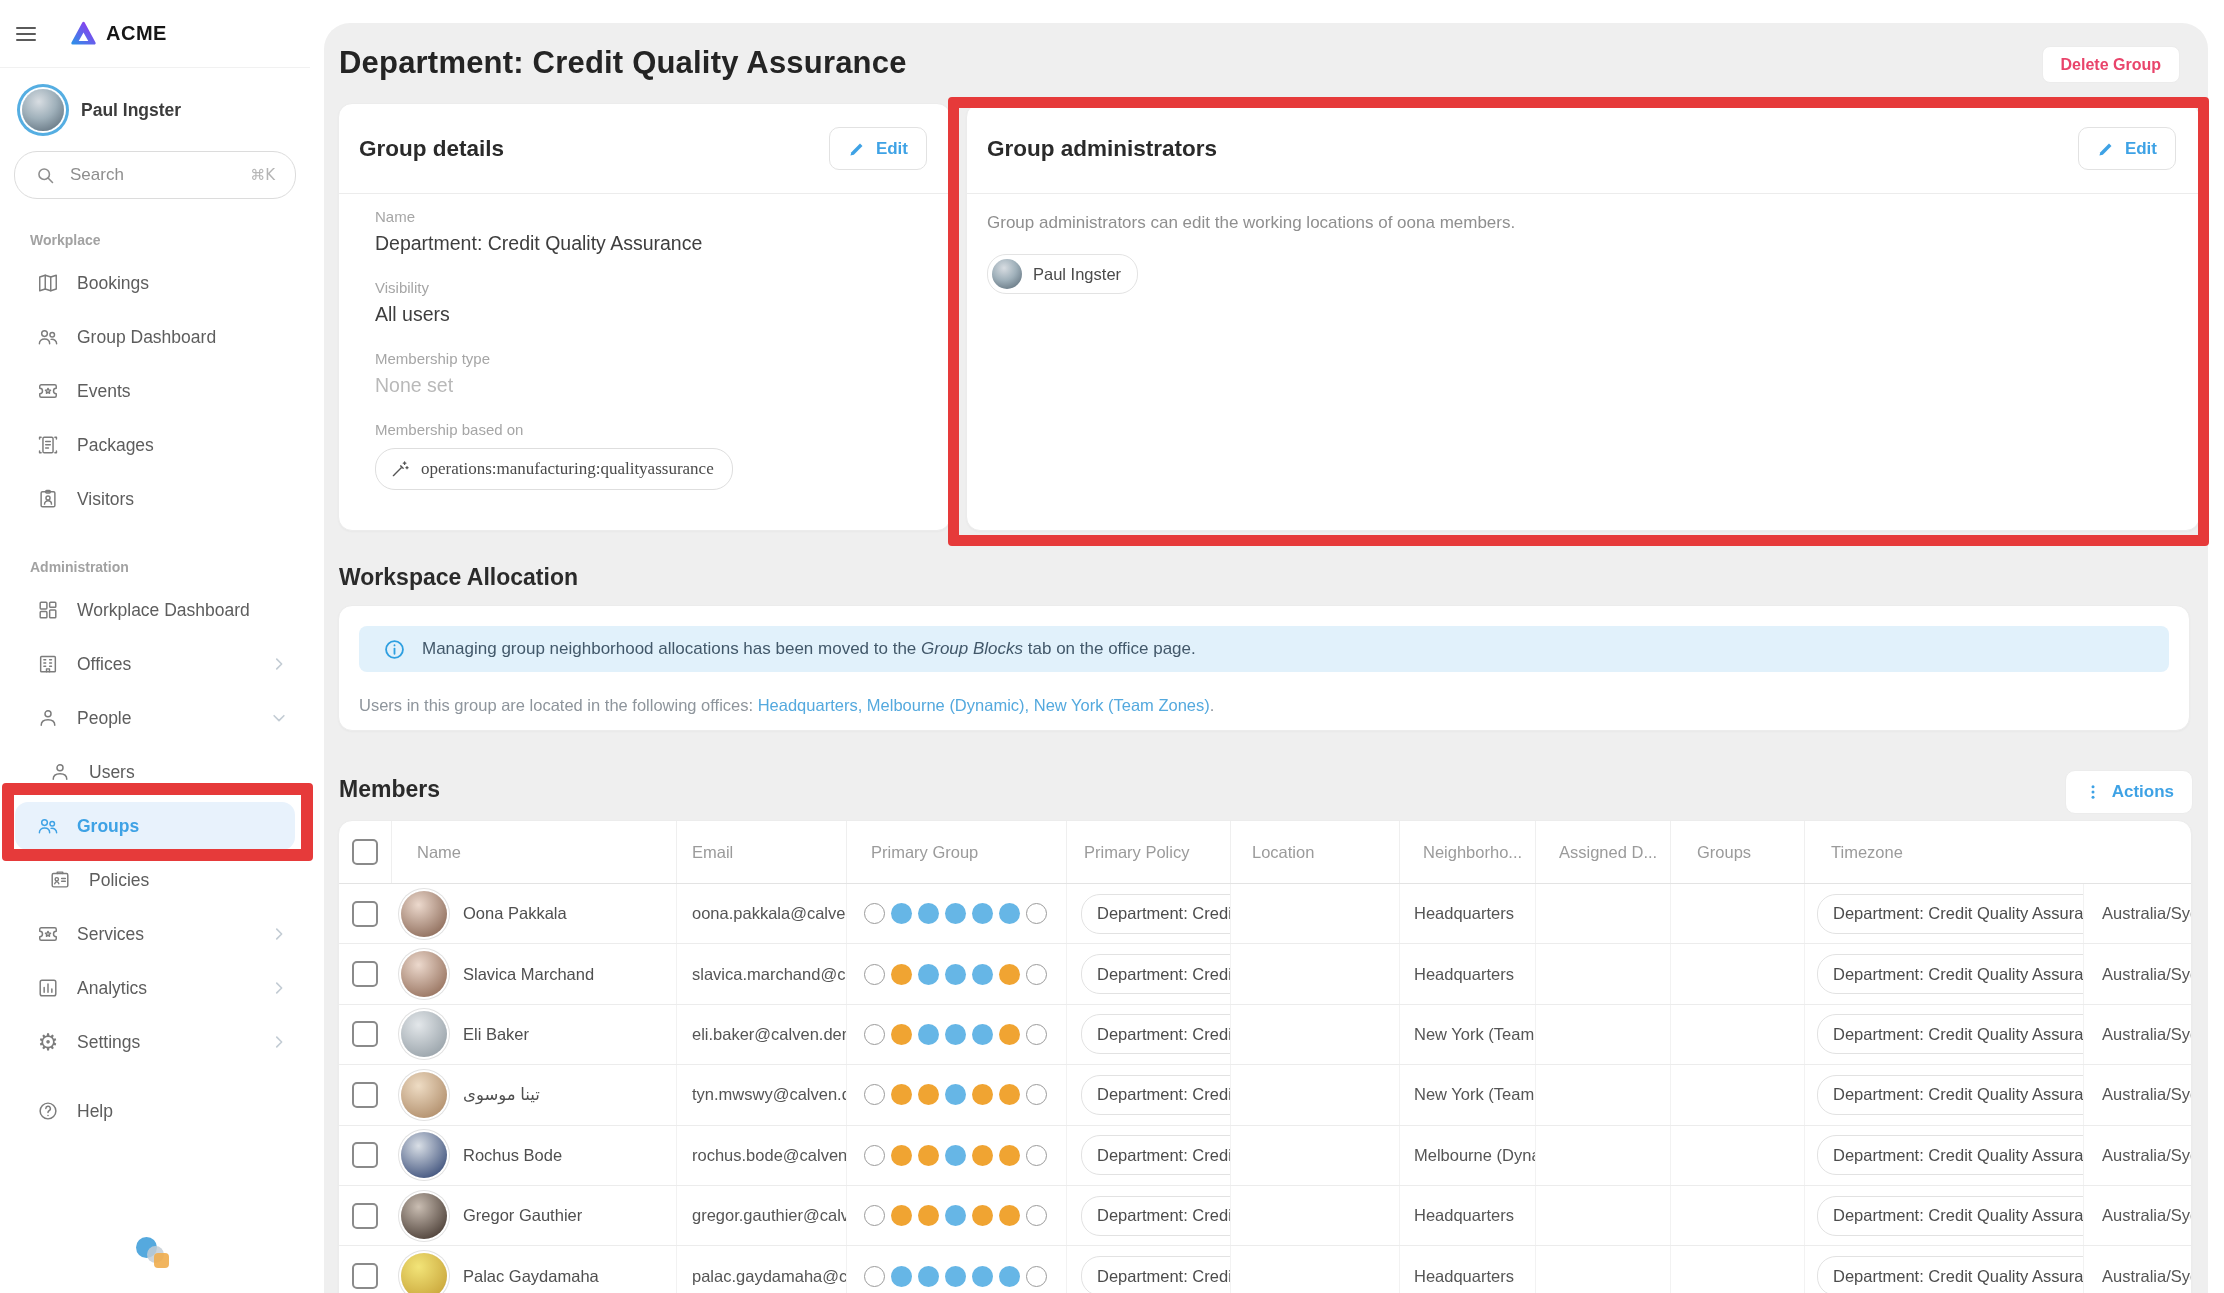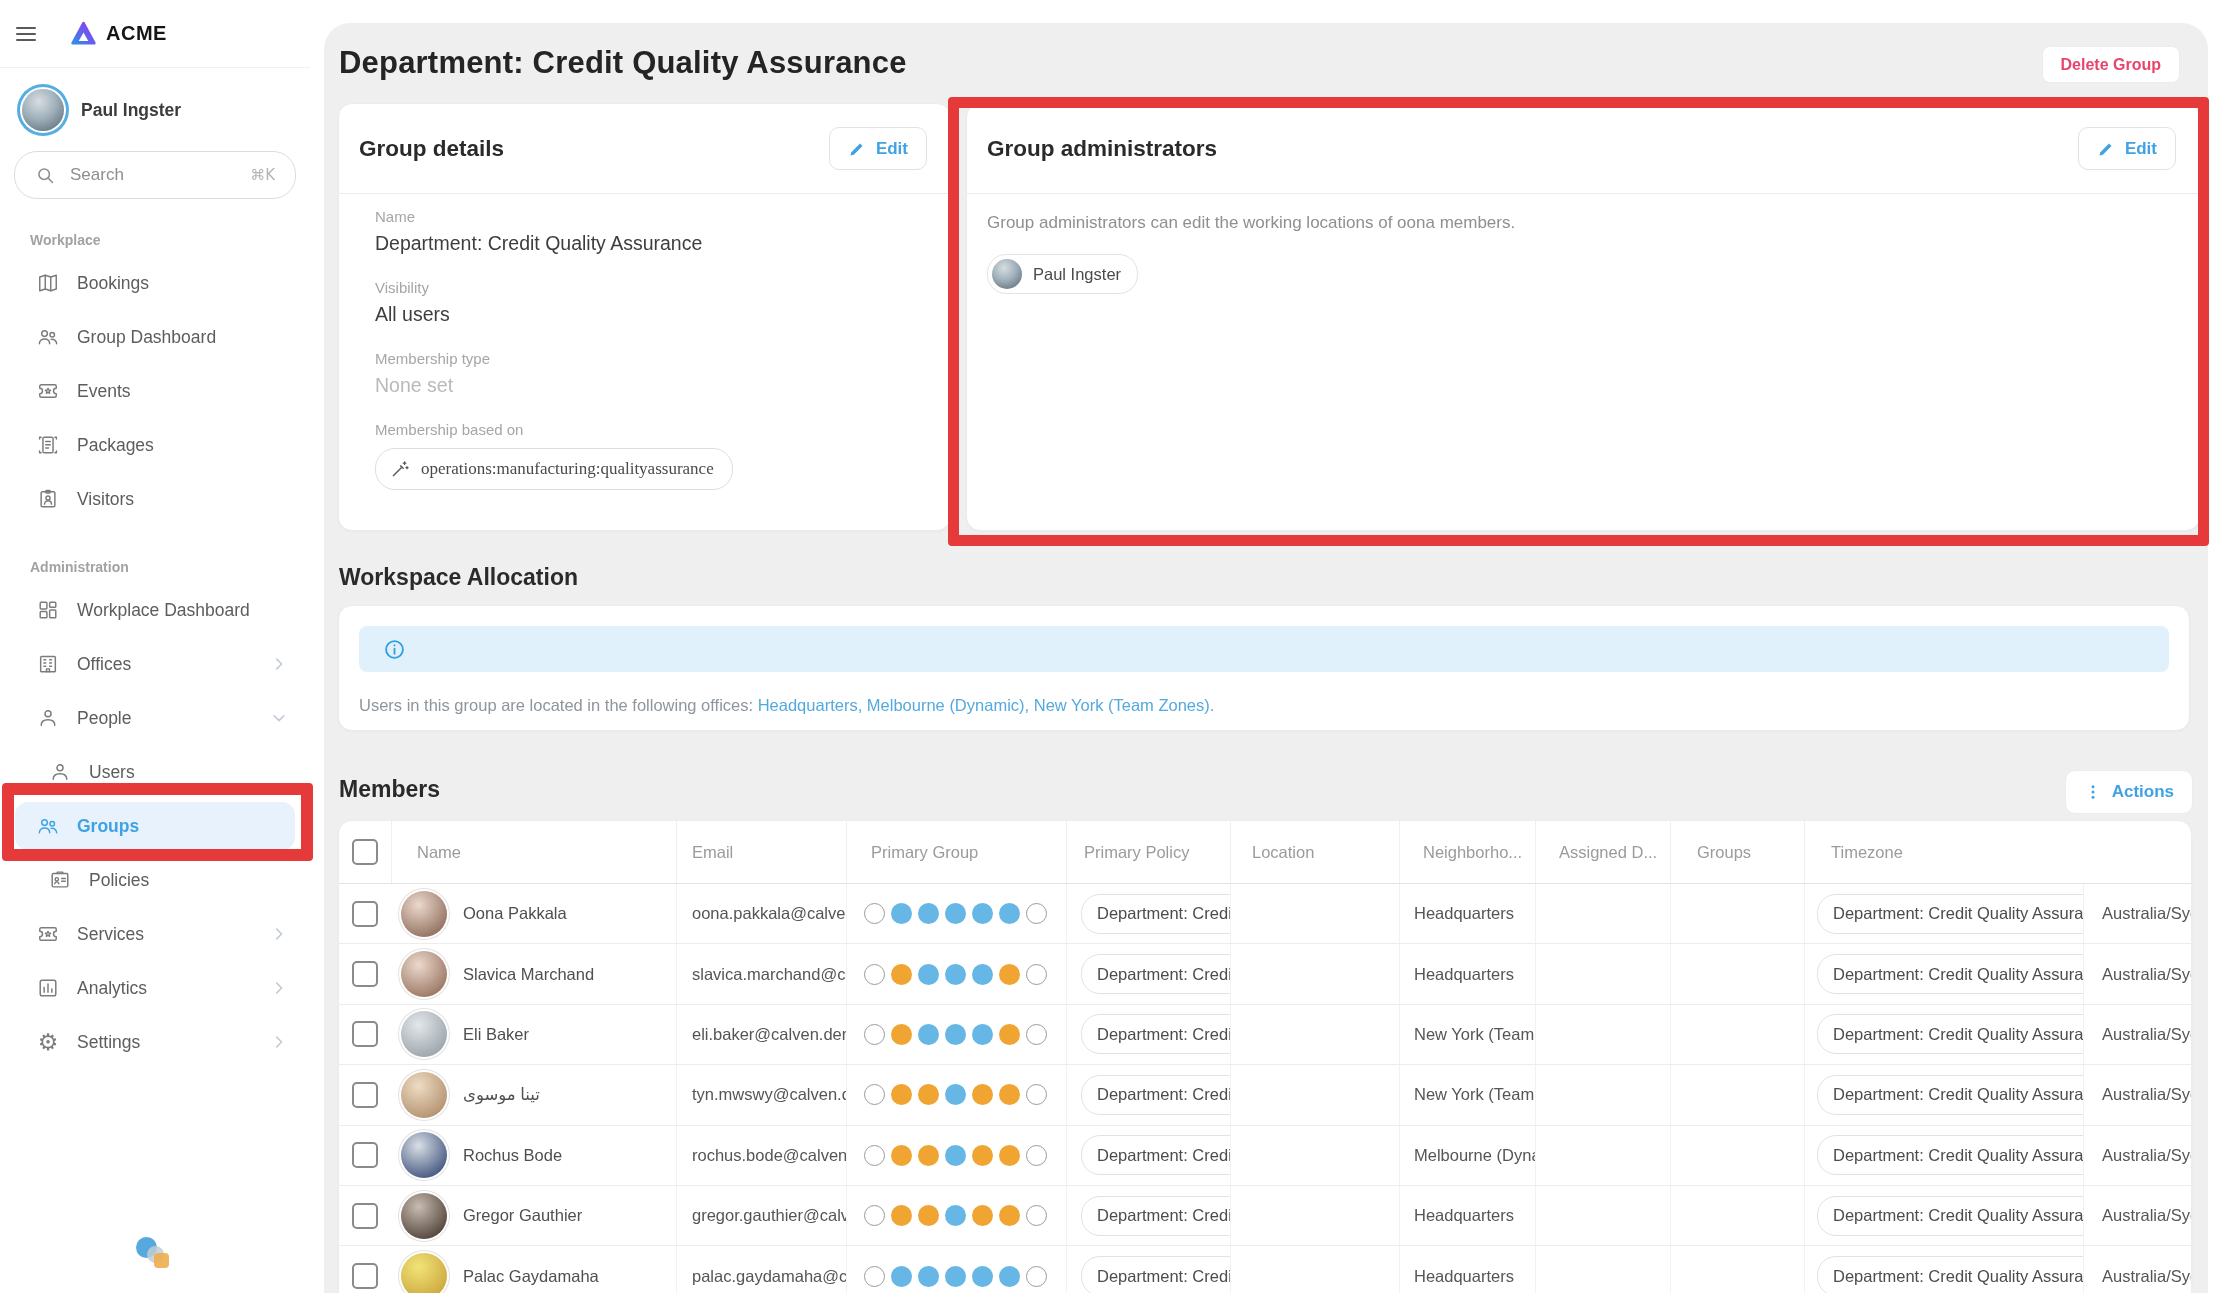--- a/index.html
+++ b/index.html
@@ -330,20 +330,30 @@
           <span class="nav-ic">
             <span class="gearglyph">⚙</span>
           </span>
           <span class="nav-lb">Settings</span>
           <span class="chev">
             <svg width="18" height="18" viewBox="0 0 24 24" fill="none" stroke="currentColor" stroke-width="2.2" stroke-linecap="round" stroke-linejoin="round">
               <path d="M9 5.5 L15.5 12 L9 18.5"></path>
             </svg>
           </span>
         </div>
+        <div class="nav-item" style="margin-top: 15px;">
+          <span class="nav-ic">
+            <svg width="22" height="22" viewBox="0 0 24 24" fill="none" stroke="currentColor" stroke-width="1.6" stroke-linecap="round" stroke-linejoin="round">
+              <circle cx="12" cy="12" r="8.6"></circle>
+              <path d="M9.6 9.3 a2.5 2.5 0 1 1 3.5 2.4 c-.9.4-1.1 1-1.1 2"></path>
+              <path d="M12 16.9 v.1"></path>
+            </svg>
+          </span>
+          <span class="nav-lb">Help</span>
+        </div>
       </nav>
 
     <div class="brand-mark">
         <i class="b1"></i>
         <i class="b2"></i>
         <i class="b3"></i>
       </div>
     <div class="annotation-box one"></div>
   </aside>
 
@@ -421,20 +431,21 @@
     <h2 class="ws-title">Workspace Allocation</h2>
     <section class="card ws-card">
       <div class="info-banner">
         <span class="i-ic">
           <svg width="23" height="23" viewBox="0 0 24 24" fill="none" stroke="#2e9fe0" stroke-width="1.9" stroke-linecap="round">
             <circle cx="12" cy="12" r="8.8"></circle>
               <path d="M12 11 v5.4"></path>
               <path d="M12 7.6 v.1"></path>
           </svg>
         </span>
+        <p><span>Managing group neighborhood allocations has been moved to the </span><i>Group Blocks</i><span> tab on the office page.</span></p>
       </div>
       <p class="offices-line"><span>Users in this group are located in the following offices: </span><span id="officeLinks"><a>Headquarters</a><span style="color: rgb(84, 169, 222);">, </span><a>Melbourne (Dynamic)</a><span style="color: rgb(84, 169, 222);">, </span><a>New York (Team Zones)</a></span><span>.</span></p>
     </section>
 
     <h2 class="members-title">Members</h2>
     <button class="actions-btn">
       <span style="display:inline-flex;">
         <svg width="18" height="18" viewBox="0 0 24 24" fill="#3ea2e5">
             <circle cx="12" cy="5" r="2"></circle>
             <circle cx="12" cy="12" r="2"></circle>

